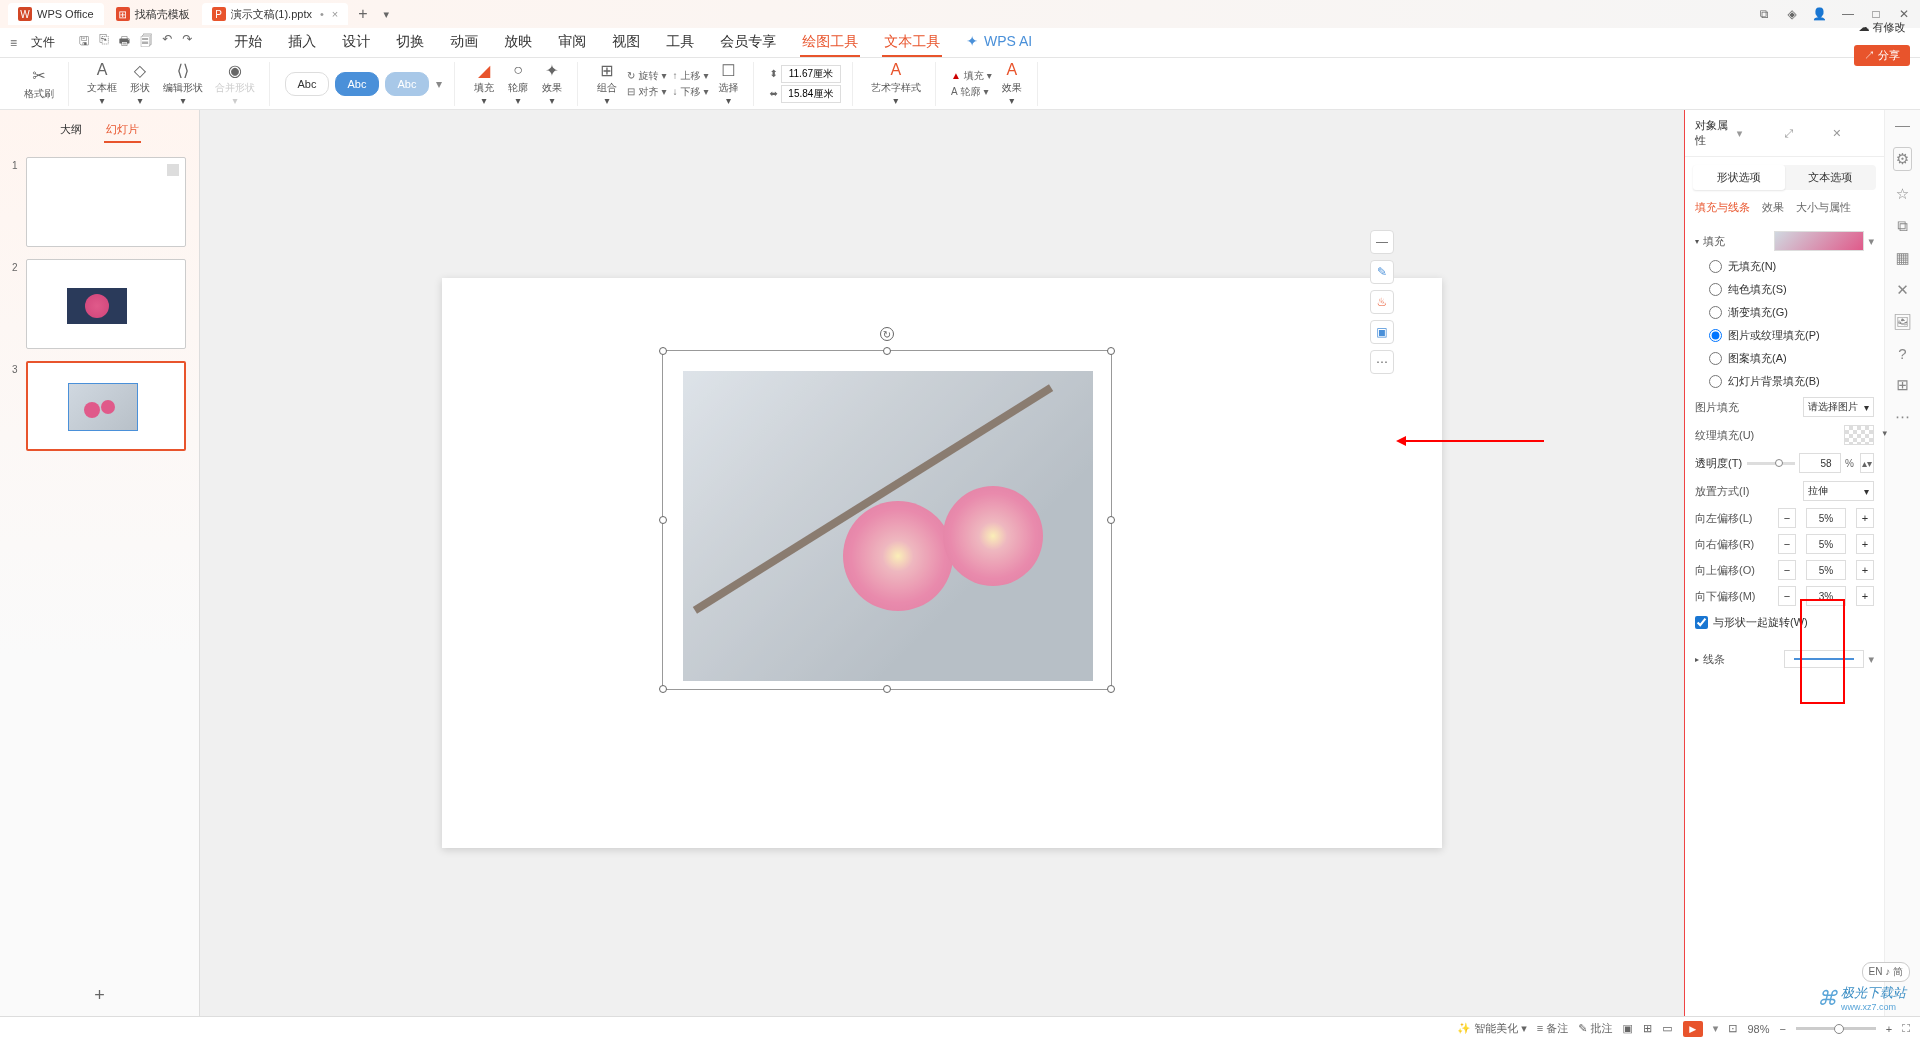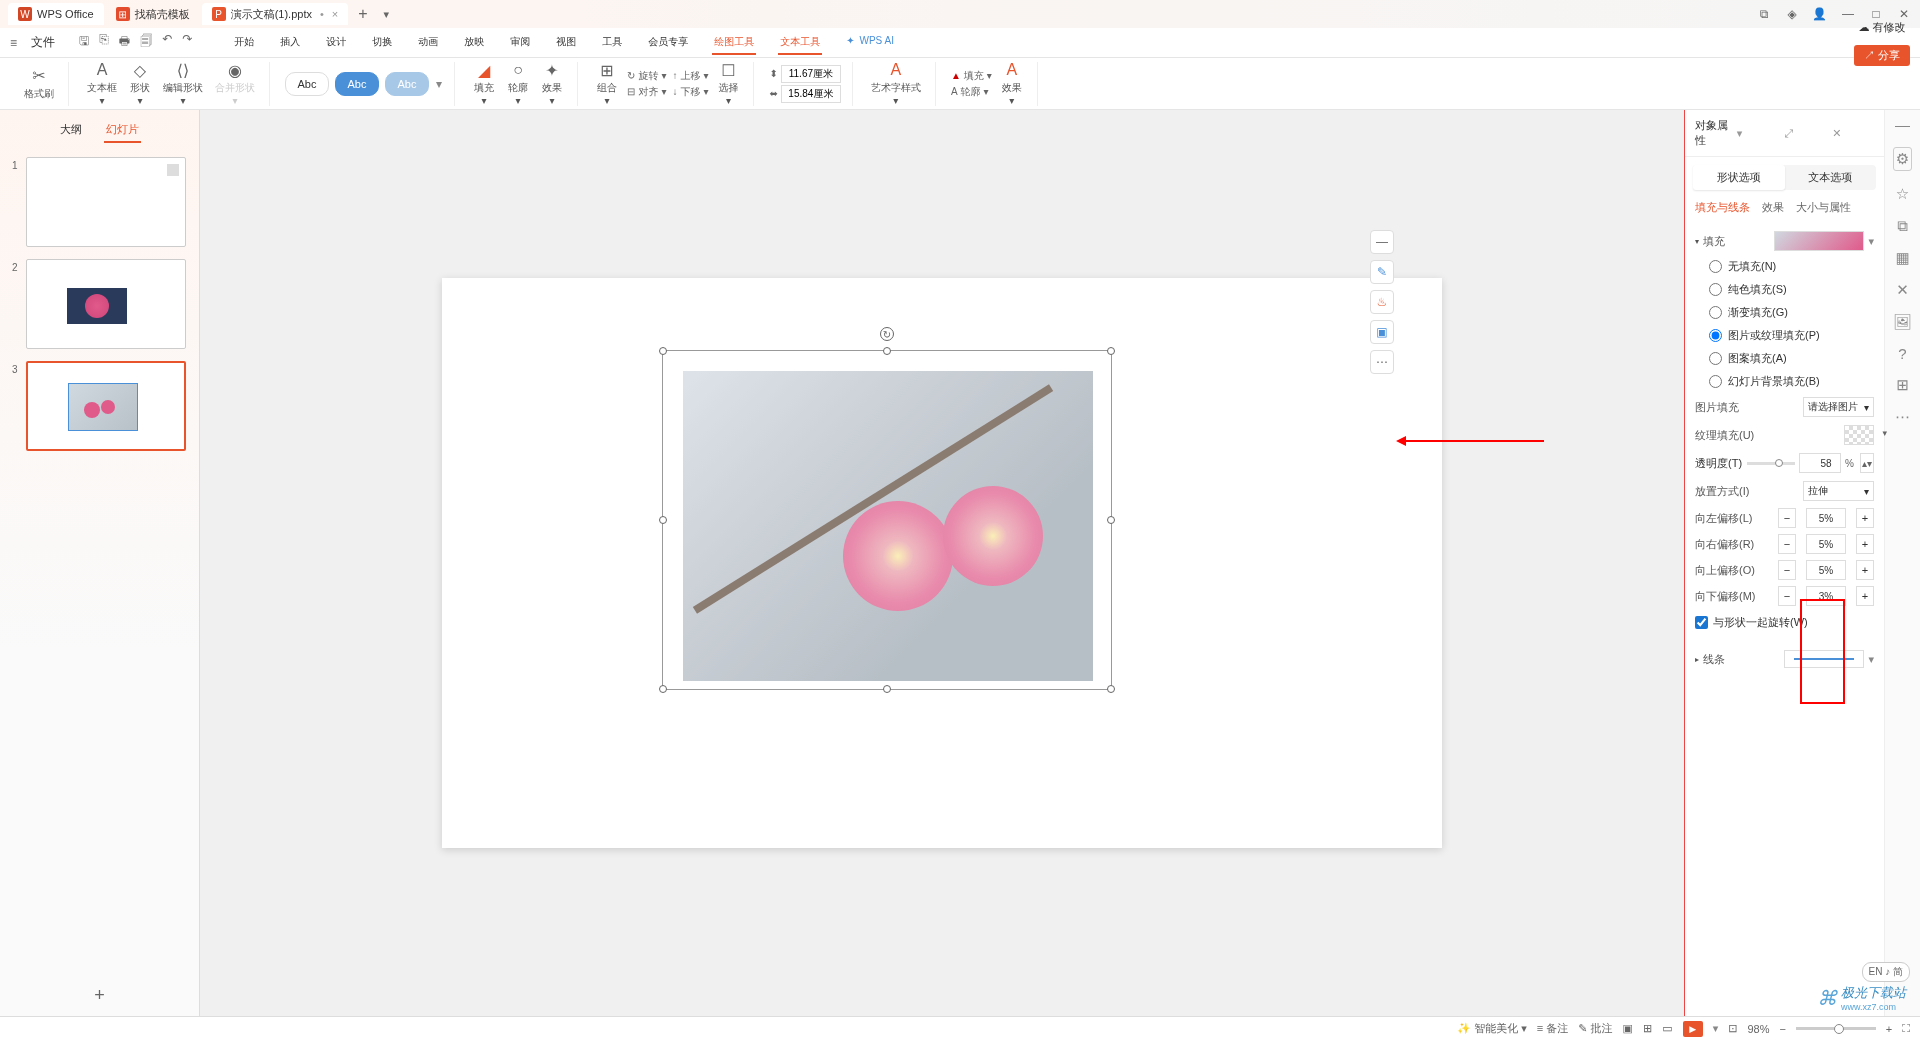--- a/index.html
+++ b/index.html
@@ -19,21 +19,21 @@
 .titlebar-right { margin-left: auto; display: flex; align-items: center; gap: 12px; }
 .win-btn { width: 16px; height: 16px; display: flex; align-items: center; justify-content: center; color: #666; cursor: pointer; }
 
 
 .menubar { height: 30px; display: flex; align-items: center; background: #fff; border-bottom: 1px solid #e5e5e5; padding: 0 10px; }
 .menu-left { display: flex; align-items: center; gap: 10px; }
 .menu-icon { color: #666; cursor: pointer; }
 .file-menu { font-size: 12px; color: #333; margin: 0 6px 0 4px; }
 .qat { display: flex; gap: 10px; margin-left: 8px; }
 .main-menu { display: flex; gap: 22px; margin-left: 40px; }
-.main-menu span { font-size: 10px; cursor: pointer; padding: 4px 2px; }
+.main-menu span { font-size: 14px; cursor: pointer; padding: 4px 2px; }
 .main-menu .active { color: #e8542c; border-bottom: 2px solid #e8542c; }
 .menubar-right { margin-left: auto; display: flex; align-items: center; gap: 10px; font-size: 11px; flex-direction: column; }
 .share-btn { background: #e8542c; color: #fff; padding: 3px 10px; border-radius: 3px; }
 
 
 .ribbon { height: 52px; display: flex; align-items: center; background: #fff; border-bottom: 1px solid #e5e5e5; padding: 0 10px; gap: 4px; }
 .ribbon-group { display: flex; align-items: center; padding: 0 8px; border-right: 1px solid #eee; height: 44px; }
 .rbtn { display: flex; flex-direction: column; align-items: center; justify-content: center; padding: 2px 6px; font-size: 10px; color: #555; cursor: pointer; min-width: 34px; }
 .rbtn-icon { height: 18px; display: flex; align-items: center; justify-content: center; font-size: 16px; color: #666; margin-bottom: 2px; }
 .abc-btn { width: 44px; height: 24px; border: 1px solid #ddd; border-radius: 10px; display: flex; align-items: center; justify-content: center; font-size: 11px; margin: 0 3px; }

